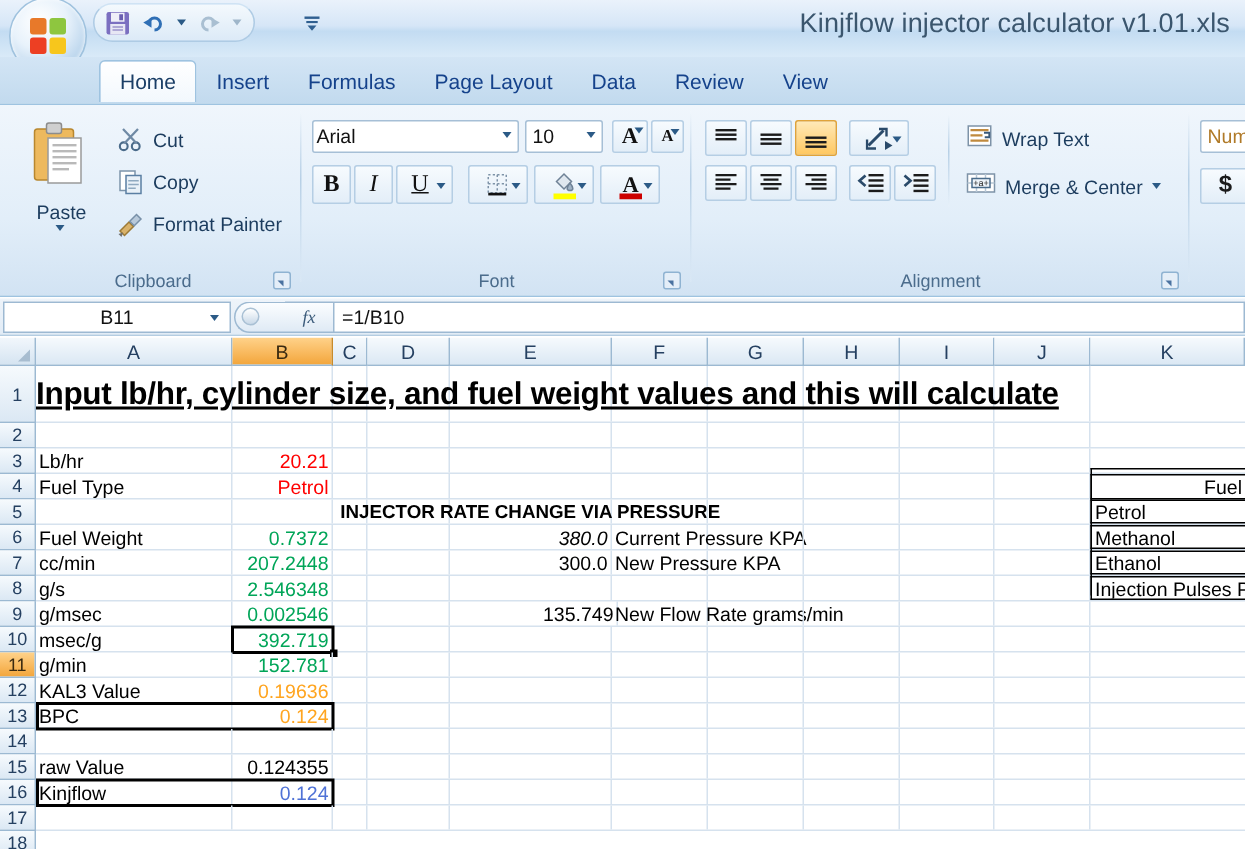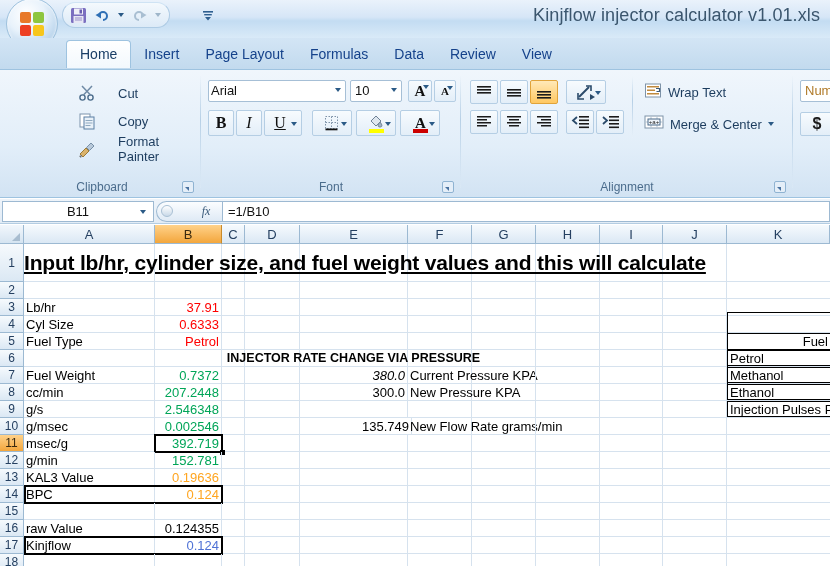--- a/index.html
+++ b/index.html
@@ -91,21 +91,21 @@
     content: ""; position:absolute; left:2px; top:5px;
     width:0;height:0;border-left:4px solid transparent;border-top:4px solid #4a72a0;
   }
 
   
   #g-clip { left: 4px; width: 196px; }
   #paste-btn { position:absolute; left:6px; top:6px; width:62px; height:96px; text-align:center; }
   #paste-ico { width: 44px; height: 52px; margin: 2px auto 0; position: relative; }
   #paste-lbl { font-size: 13px; color:#1c3c5e; margin-top: 2px; }
   .clipitem {
-    position: absolute; left: 74px; height: 26px; display:flex; align-items:center; gap:22px;
+    position: absolute; left: 74px; height: 26px; display:flex; align-items:center; gap:6px;
     font-size: 13px; color:#1c3c5e;
   }
   .clipicon { width:18px; height:18px; position: relative; flex: 0 0 18px; }
 
   
   #g-font { left: 202px; width: 258px; }
   #fontname {
     position:absolute; left:6px; top:8px; width:138px; height:22px;
     border:1px solid #a6bfd6; background:#fff; border-radius:2px;
     font-size:13px; color:#111; padding-left:2px; line-height:20px;
@@ -300,31 +300,50 @@
     </svg>
   </div>
 
   <div id="doctitle">Kinjflow injector calculator v1.01.xls</div>
 </div>
 
 <div id="tabsrow">
   <div id="tabs">
     <div class="tab active">Home</div>
     <div class="tab">Insert</div>
+    <div class="tab">Formulas</div>
     <div class="tab">Page Layout</div>
-    <div class="tab">Formulas</div>
     <div class="tab">Data</div>
     <div class="tab">Review</div>
     <div class="tab">View</div>
   </div>
 </div>
 
 <div id="ribbon">
 
   <div class="group" id="g-clip">
+    <div id="paste-btn">
+      <div id="paste-ico">
+        <svg width="44" height="50" viewBox="0 0 44 50">
+          <rect x="4" y="6" width="26" height="34" rx="2" fill="#e8b köp"></rect>
+          <rect x="4" y="6" width="26" height="34" rx="2" fill="#edb95e" stroke="#b8872f"></rect>
+          <rect x="12" y="2" width="10" height="7" rx="1.5" fill="#cfcfcf" stroke="#8c8c8c"></rect>
+          <rect x="13" y="12" width="22" height="30" fill="#ffffff" stroke="#9a9a9a"></rect>
+          <g fill="#b9b9b9">
+            <rect x="16" y="16" width="16" height="1.6"></rect>
+            <rect x="16" y="20" width="16" height="1.6"></rect>
+            <rect x="16" y="24" width="16" height="1.6"></rect>
+            <rect x="16" y="28" width="16" height="1.6"></rect>
+            <rect x="16" y="32" width="11" height="1.6"></rect>
+          </g>
+        </svg>
+      </div>
+      <div id="paste-lbl">Paste</div>
+      <div style="position:absolute;left:27px;bottom:2px;"><i class="tri-down"></i></div>
+    </div>
 
     <div class="clipitem" style="top:8px;">
       <span class="clipicon">
         <svg width="18" height="18" viewBox="0 0 18 18">
           <circle cx="4.5" cy="13.5" r="2.6" fill="none" stroke="#4a6b8a" stroke-width="1.4"></circle>
           <circle cx="12.5" cy="13.5" r="2.6" fill="none" stroke="#4a6b8a" stroke-width="1.4"></circle>
           <path d="M4 2 L13 11.5 M14 2 L5 11.5" stroke="#6f8aa5" stroke-width="1.5" fill="none"></path>
         </svg>
       </span>
       <span>Cut</span>
@@ -636,45 +655,32 @@
         <div class="cell" style="left:384px;width:64px;"></div>
       <div class="cell" style="left:448px;width:64px;"></div>
         <div class="cell" style="left:512px;width:64px;"></div>
       <div class="cell" style="left:576px;width:63px;"></div>
         <div class="cell" style="left:639px;width:64px;"></div>
       <div class="cell nb" style="left:703px;width:103px;"></div>
     </div>
 
     <div class="cellrow" style="height:17px;">
       <div class="cell" style="left:0;width:131px;">Lb/hr</div>
-      <div class="cell r v-red" style="left:131px;width:67px;">37.91</div>
-      <div class="cell" style="left:198px;width:23px;"></div>
-        <div class="cell" style="left:221px;width:55px;"></div>
-      <div class="cell" style="left:276px;width:108px;"></div>
-        <div class="cell" style="left:384px;width:64px;"></div>
-      <div class="cell" style="left:448px;width:64px;"></div>
-        <div class="cell" style="left:512px;width:64px;"></div>
-      <div class="cell" style="left:576px;width:63px;"></div>
-        <div class="cell" style="left:639px;width:64px;"></div>
-      <div class="cell nb" style="left:703px;width:103px;"></div>
-    </div>
-
-    <div class="cellrow" style="height:17px;">
-      <div class="cell" style="left:0;width:131px;">Cyl Size</div>
-      <div class="cell r v-red" style="left:131px;width:67px;">0.6333</div>
-      <div class="cell" style="left:198px;width:23px;"></div>
-        <div class="cell" style="left:221px;width:55px;"></div>
-      <div class="cell" style="left:276px;width:108px;"></div>
-        <div class="cell" style="left:384px;width:64px;"></div>
-      <div class="cell" style="left:448px;width:64px;"></div>
-        <div class="cell" style="left:512px;width:64px;"></div>
-      <div class="cell" style="left:576px;width:63px;"></div>
-        <div class="cell" style="left:639px;width:64px;"></div>
-      <div class="cell nb" style="left:703px;width:103px;"></div>
-    </div>
+      <div class="cell r v-red" style="left:131px;width:67px;">20.21</div>
+      <div class="cell" style="left:198px;width:23px;"></div>
+        <div class="cell" style="left:221px;width:55px;"></div>
+      <div class="cell" style="left:276px;width:108px;"></div>
+        <div class="cell" style="left:384px;width:64px;"></div>
+      <div class="cell" style="left:448px;width:64px;"></div>
+        <div class="cell" style="left:512px;width:64px;"></div>
+      <div class="cell" style="left:576px;width:63px;"></div>
+        <div class="cell" style="left:639px;width:64px;"></div>
+      <div class="cell nb" style="left:703px;width:103px;"></div>
+    </div>
+
 
     <div class="cellrow" style="height:17px;">
       <div class="cell" style="left:0;width:131px;">Fuel Type</div>
       <div class="cell r v-red" style="left:131px;width:67px;">Petrol</div>
       <div class="cell" style="left:198px;width:23px;"></div>
         <div class="cell" style="left:221px;width:55px;"></div>
       <div class="cell" style="left:276px;width:108px;"></div>
         <div class="cell" style="left:384px;width:64px;"></div>
       <div class="cell" style="left:448px;width:64px;"></div>
         <div class="cell" style="left:512px;width:64px;"></div>

